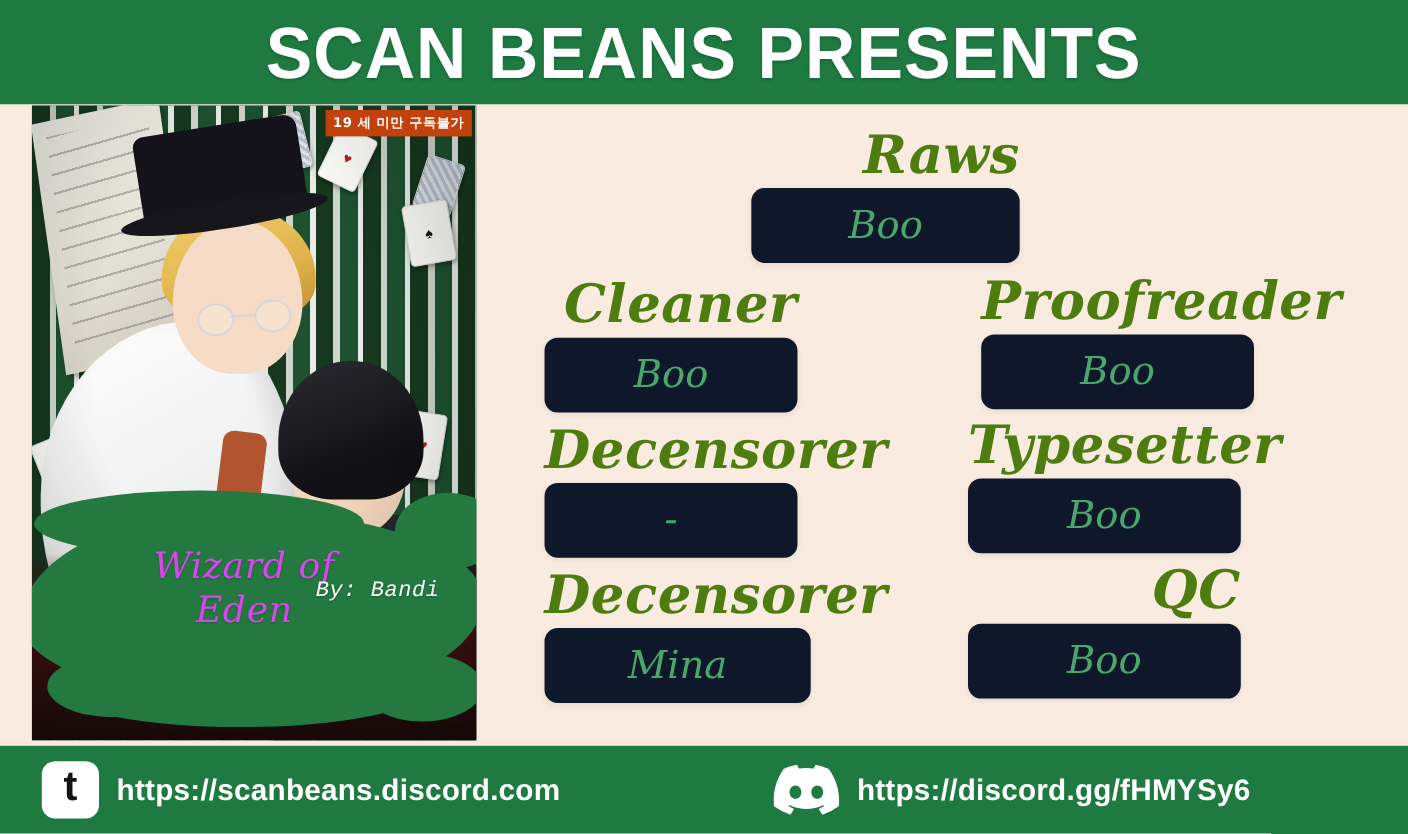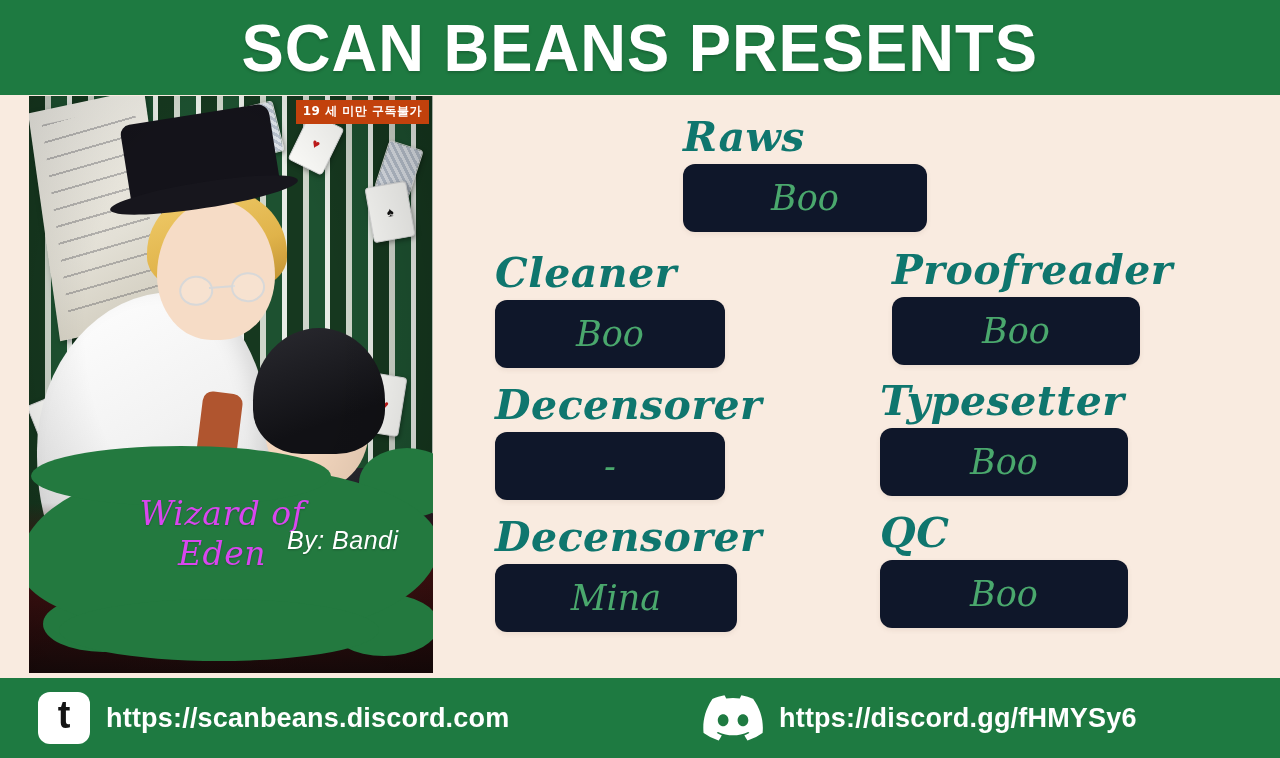--- a/index.html
+++ b/index.html
@@ -331,45 +331,45 @@
     line-height: 1.22;
     text-align: center;
     letter-spacing: 0.5px;
     text-shadow: 0 1px 2px rgba(0,0,0,0.2);
   }
   .cover-author {
     position: absolute;
     left: 258px;
     top: 430px;
     color: #ffffff;
-    font-family: Liberation Sans, sans-serif;
+    font-family: Liberation Mono, monospace;
     font-style: italic;
-    font-size: 25px;
+    font-size: 20px;
     letter-spacing: 0.5px;
     white-space: nowrap;
     text-shadow: 0 1px 2px rgba(0,0,0,0.25);
   }
 
   
   .credits {
     position: absolute;
     left: 460px;
     top: 0;
     width: 820px;
     height: 583px;
   }
   .credit-group { position: absolute; }
   .credit-label {
-    color: #0f766e;
+    color: #4d7c0f;
     font-family: "DejaVu Serif", serif;
     font-style: italic;
     font-weight: bold;
-    font-size: 41px;
+    font-size: 48px;
     line-height: 1;
-    text-align: left;
+    text-align: right;
     white-space: nowrap;
     letter-spacing: 0.5px;
   }
   .credit-box {
     margin-top: 6px;
     background: #0f172a;
     border-radius: 12px;
     box-shadow: 0 2px 5px rgba(120,90,70,0.10);
     display: flex;
     align-items: center;

